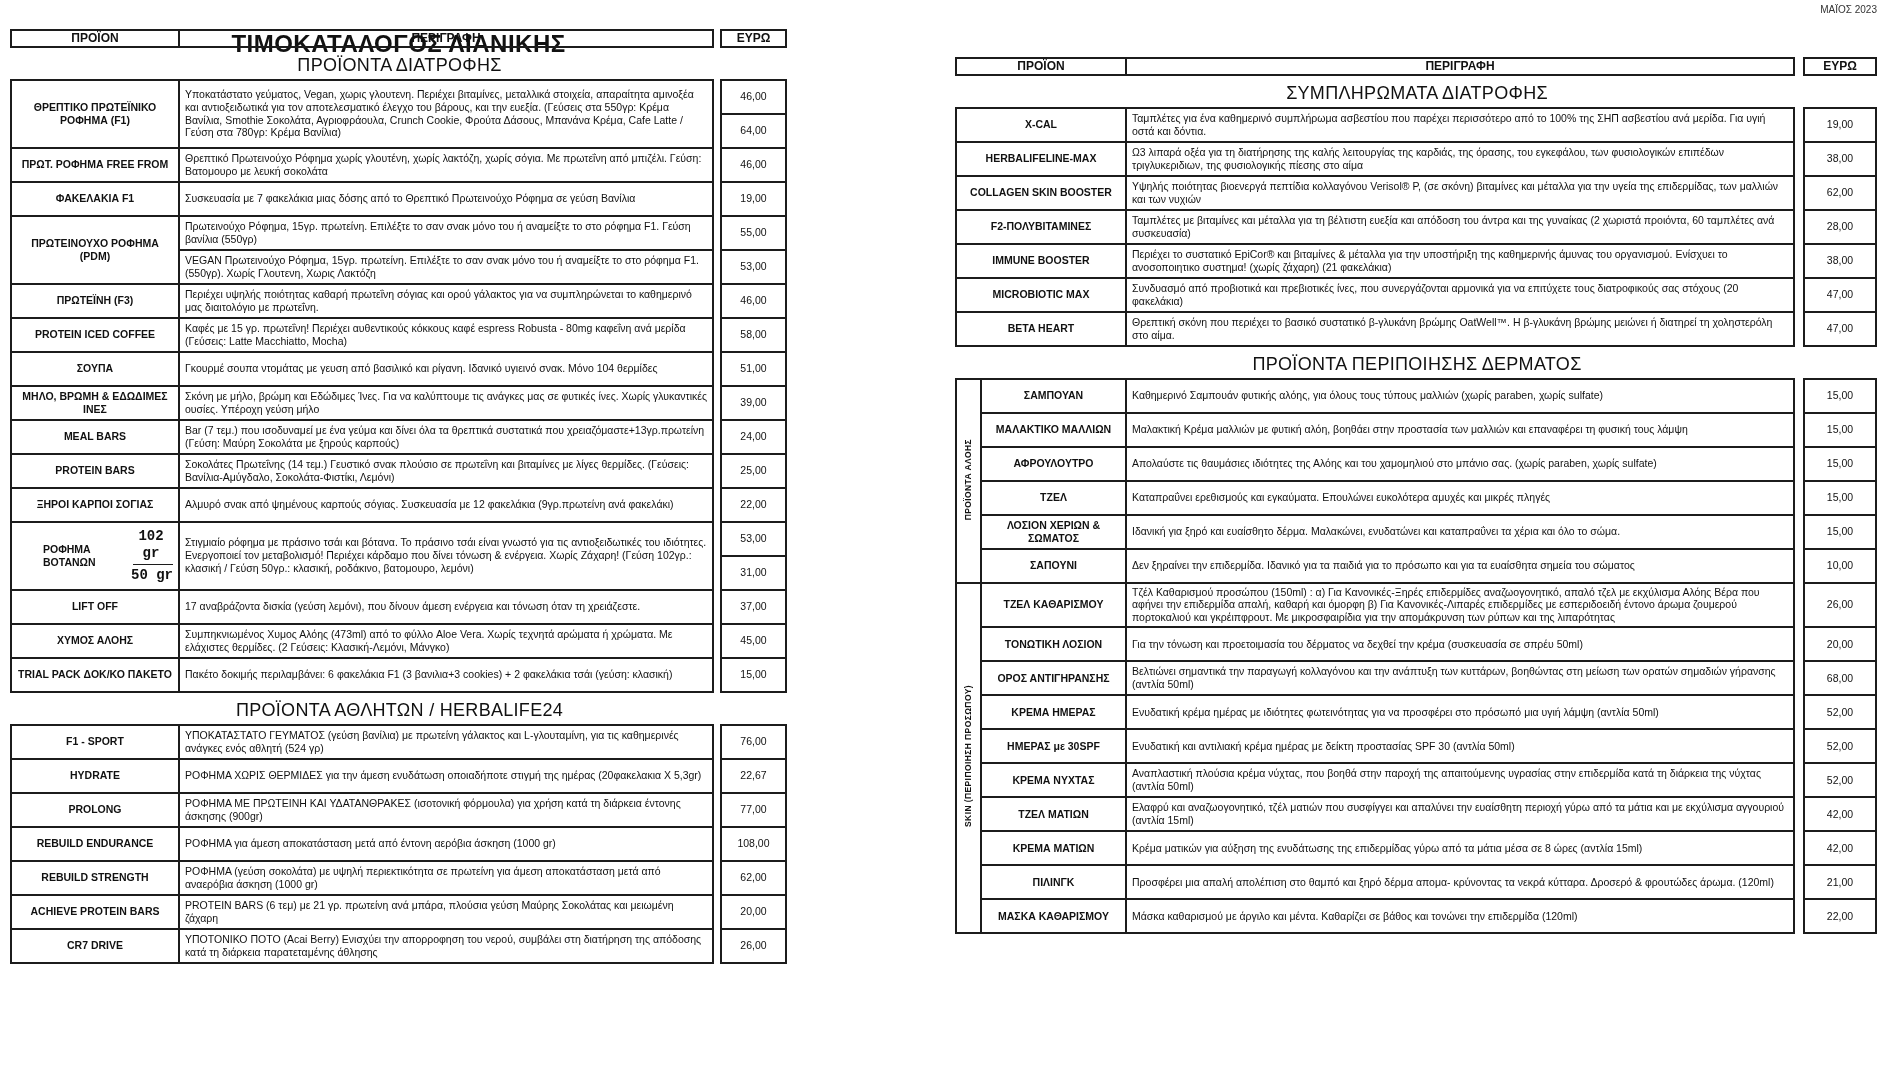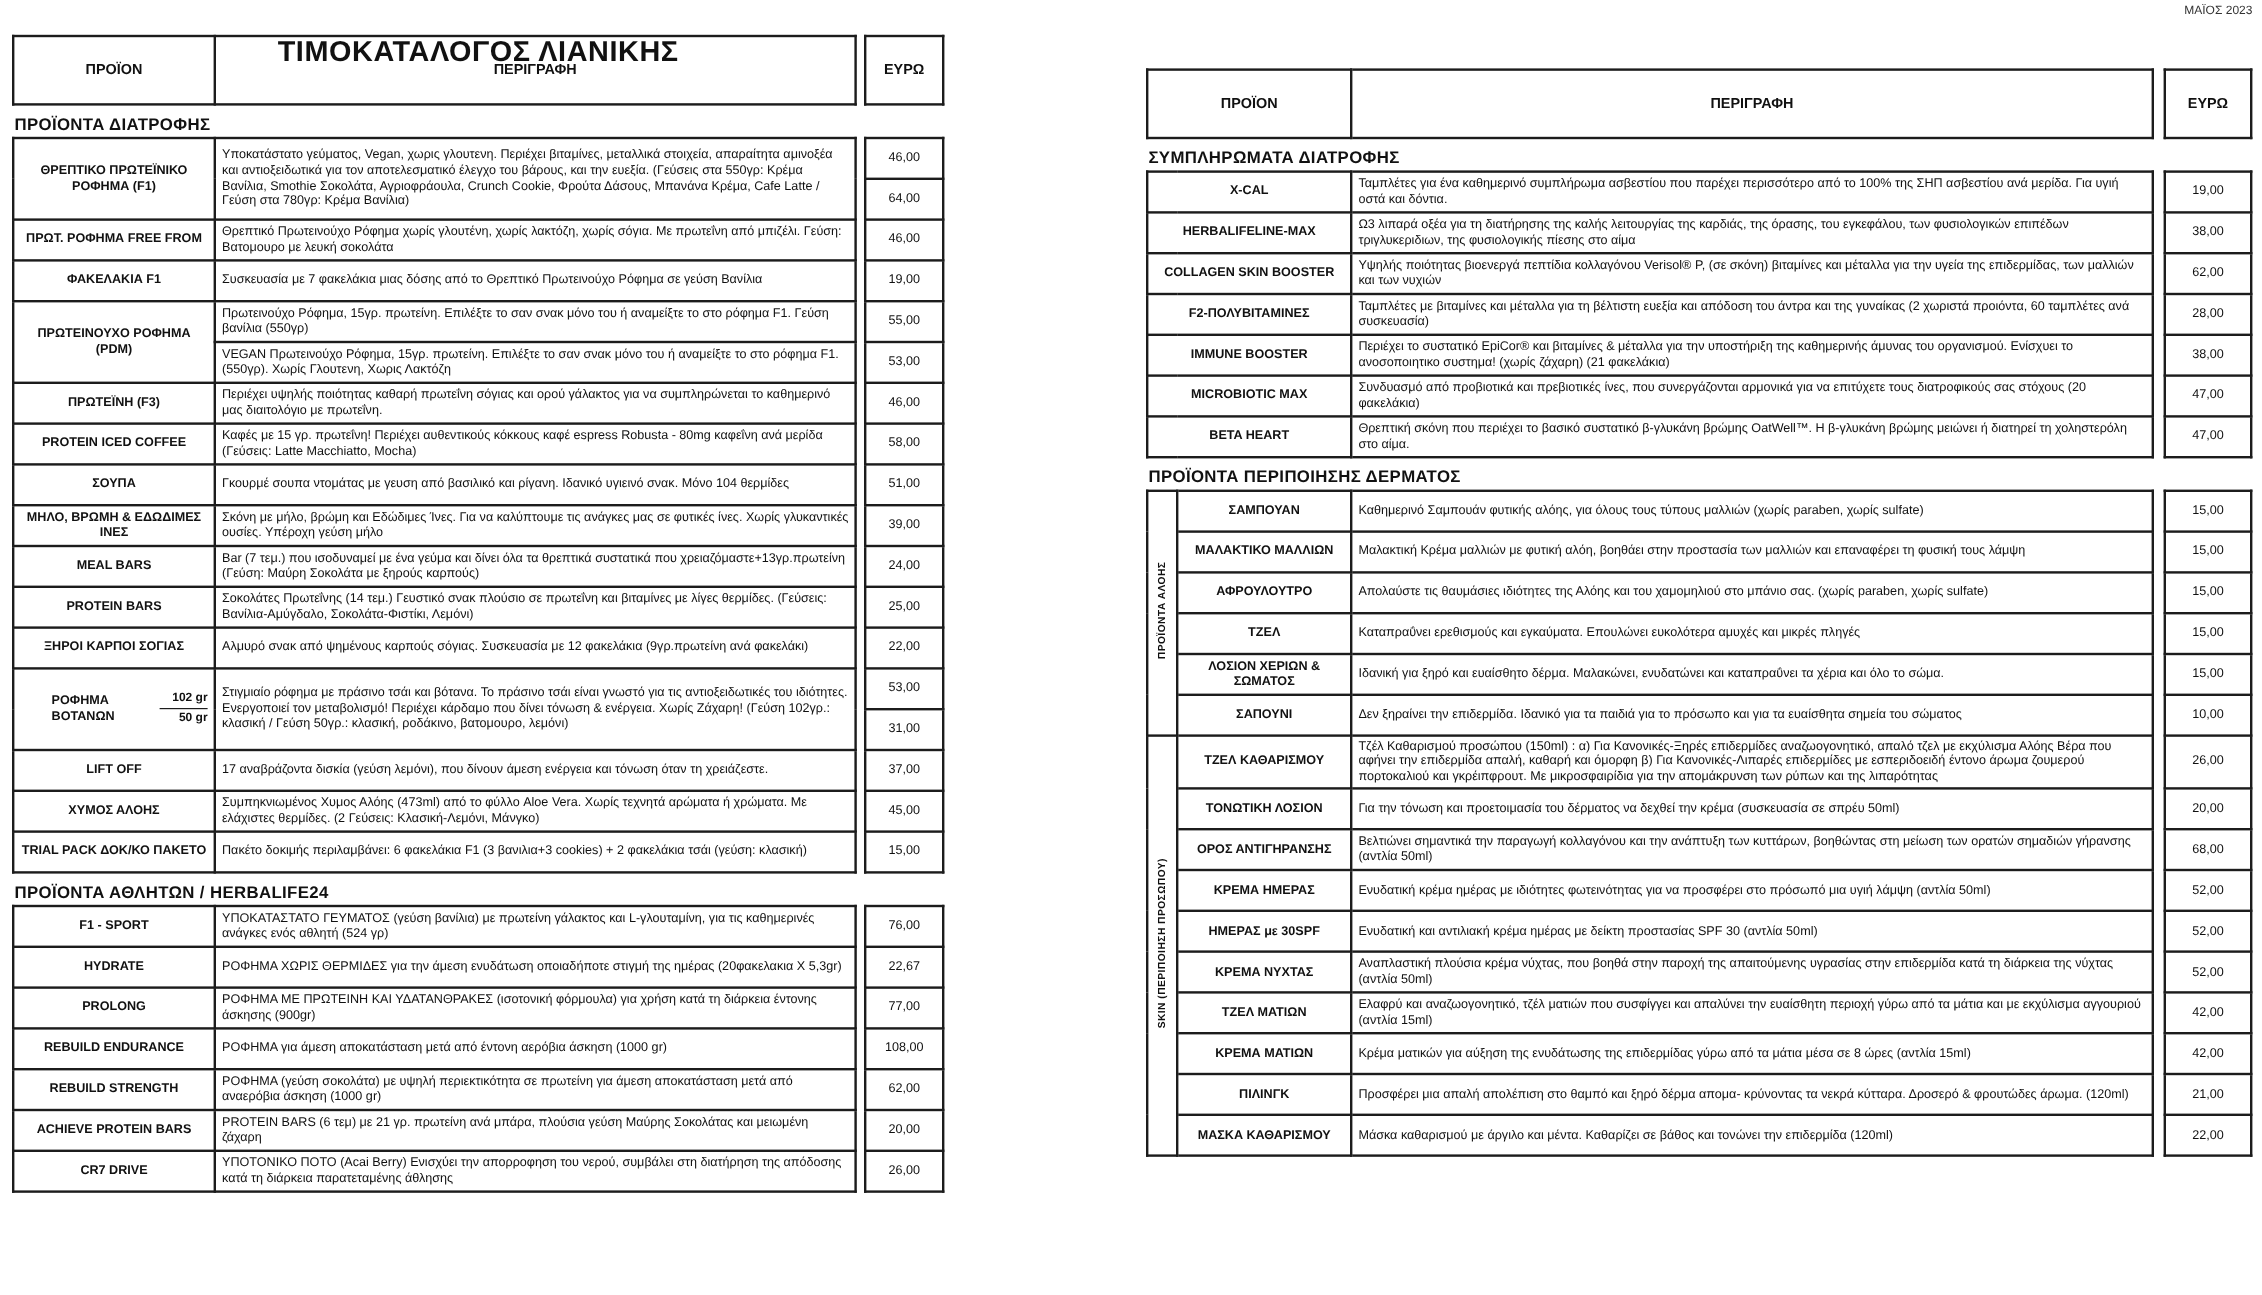--- a/index.html
+++ b/index.html
@@ -17,37 +17,37 @@
     position:absolute;top:4px;right:8px;font-size:10px;color:#333;font-weight:normal;
   }
   .col-left{position:absolute;left:10px;top:29px;width:777px;}
   .col-right{position:absolute;left:955px;top:57px;width:922px;}
 
   table.pt{border-collapse:collapse;table-layout:fixed;margin:0 0 2px 0;}
   .pt td,.pt th{
     border:2px solid #1c1c1c;padding:2px 5px;vertical-align:middle;
     font-size:10.5px;line-height:1.22;overflow:hidden;
   }
-  .pt th{font-size:12px;font-weight:bold;text-align:center;padding:20px 2px;}
+  .pt th{font-size:12px;font-weight:bold;text-align:center;padding:0 2px;}
   .spacer-col{border:none !important;padding:0 !important;}
   .prod{font-weight:bold;text-align:center;}
   .desc{text-align:left;}
   .desc .dwrap{min-height:28px;display:flex;align-items:center;}
   .price{font-weight:normal;text-align:center;font-size:13.5px;height:34px;}
   .sec-heading{
-    font-size:14px;font-weight:bold;padding:5px 0 3px 2px;letter-spacing:.3px;
+    font-size:18px;font-weight:normal;padding:5px 0 3px 2px;letter-spacing:.3px;text-align:center;
   }
   .vlabel{padding:1px !important;text-align:center;vertical-align:middle;}
   .vtext{
     writing-mode:vertical-rl;transform:rotate(180deg);display:inline-block;
     font-size:8.5px;font-weight:bold;letter-spacing:.4px;white-space:nowrap;max-height:420px;
   }
   .prod-flex{display:flex;align-items:center;gap:2px;}
   .prod-name{flex:1;text-align:left;padding-left:26px;}
-  .prod-notes{width:44px;display:flex;flex-direction:column;align-items:flex-end;font-size:10px;}
+  .prod-notes{width:44px;display:flex;flex-direction:column;align-items:flex-end;font-size:14px;font-family:Liberation Mono, monospace;}
   .note-divider{display:block;width:40px;border-top:1.5px solid #1c1c1c;margin:2px 0;}
 </style>
 </head>
 <body>
 
 <div class="page-title">ΤΙΜΟΚΑΤΑΛΟΓΟΣ ΛΙΑΝΙΚΗΣ</div>
 <div class="date-label">ΜΑΪΟΣ 2023</div>
 
 <div class="col-left">
   <table class="pt" style="width:775px">

